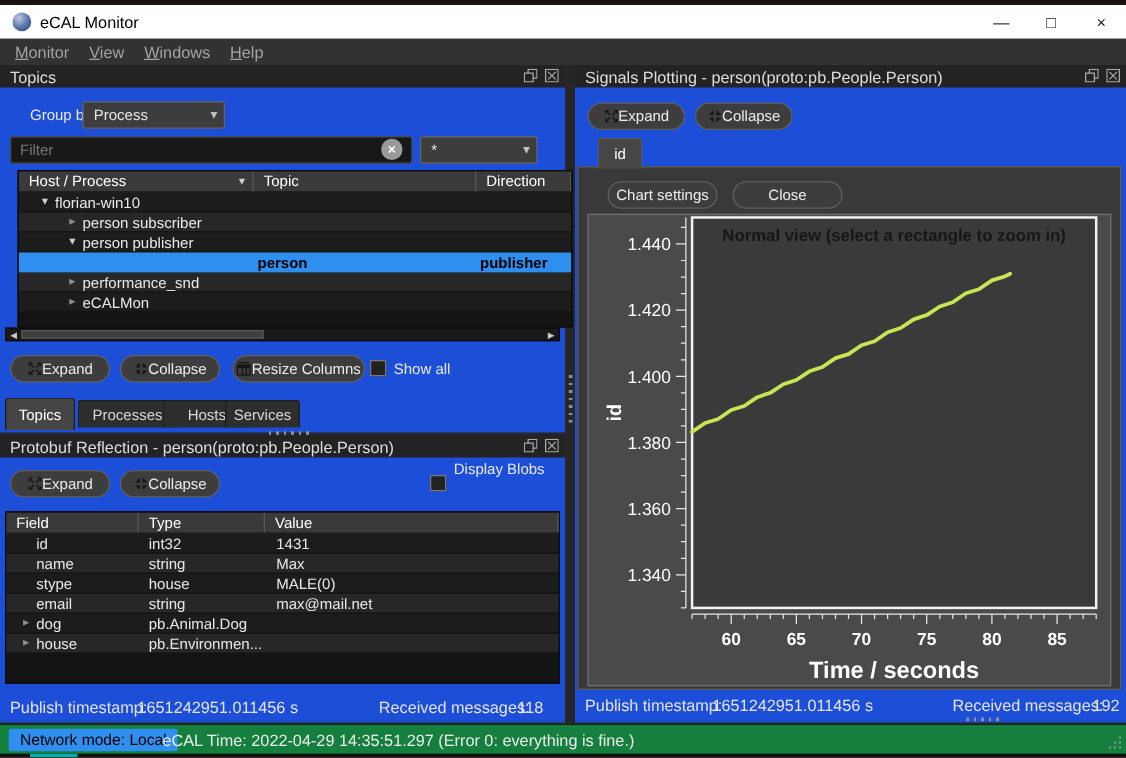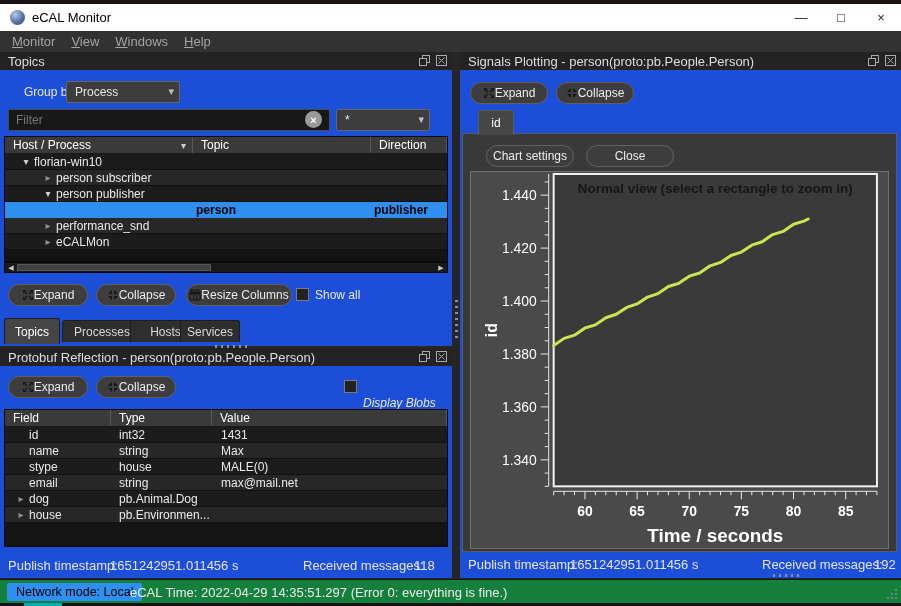--- a/index.html
+++ b/index.html
@@ -136,21 +136,21 @@
 
     <input class="filter-input" style="left: 8px; top: 57px; width: 322px;" placeholder="Filter">
     <div class="clear-btn" style="left:305px;top:59px;">
       <span>×</span>
     </div>
     <div class="combo" style="left:336px;top:57px;width:94px;">
       <span>*</span>
       <span class="arrow">▾</span>
     </div>
 
-    <div class="tbl" style="left:4px;top:84px;width:444px;height:126px;">
+    <div class="tbl" style="left:14px;top:84px;width:444px;height:126px;">
       <div class="thead">
         <div class="cell c-host">
           <span>Host / Process</span>
           <span class="sort">▾</span>
         </div>
         <div class="cell c-topic">Topic</div>
         <div class="cell c-dir">Direction</div>
       </div>
       <div class="trow base">
         <div class="cell c-host lvl0">
@@ -275,21 +275,21 @@
     <div class="btn" style="left:96px;top:28px;width:80px;">
       <svg viewBox="0 0 12 12" width="12" height="12" fill="#161616">
           <polygon points="4.9,4.9 4.9,1 1,4.9"></polygon>
           <polygon points="7.1,4.9 11,4.9 7.1,1"></polygon>
           <polygon points="4.9,7.1 1,7.1 4.9,11"></polygon>
           <polygon points="7.1,7.1 7.1,11 11,7.1"></polygon>
         </svg>
       <span>Collapse</span>
     </div>
     <div class="cb" style="left:344px;top:32px;"></div>
-    <span class="lbl" style="left:363px;top:48px;font-style:italic;">Display Blobs</span>
+    <span class="lbl" style="left:363px;top:20px;">Display Blobs</span>
 
     <div class="tbl" style="left:4px;top:61px;width:444px;height:138px;">
       <div class="thead">
         <div class="cell p-field">Field</div>
         <div class="cell p-type">Type</div>
         <div class="cell p-value">Value</div>
       </div>
       <div class="trow base">
         <div class="cell p-field pb-pad">
             <span class="exp"></span>

